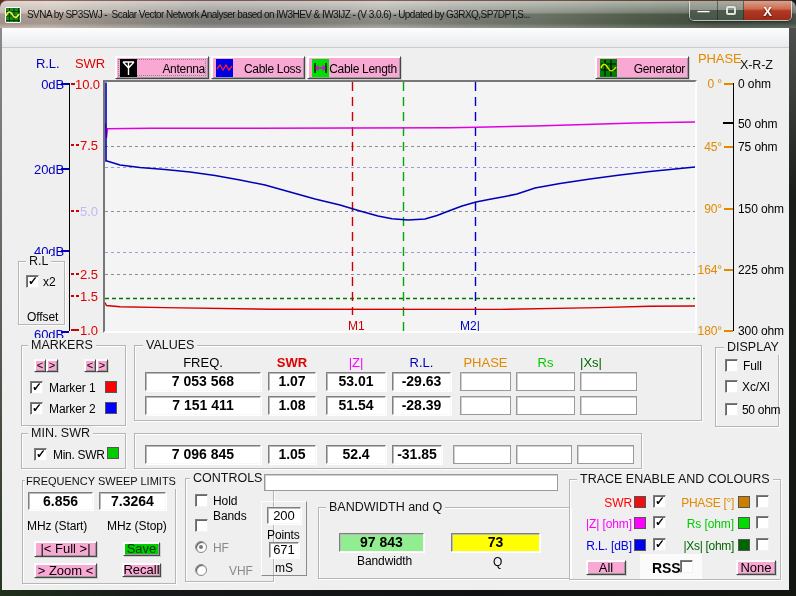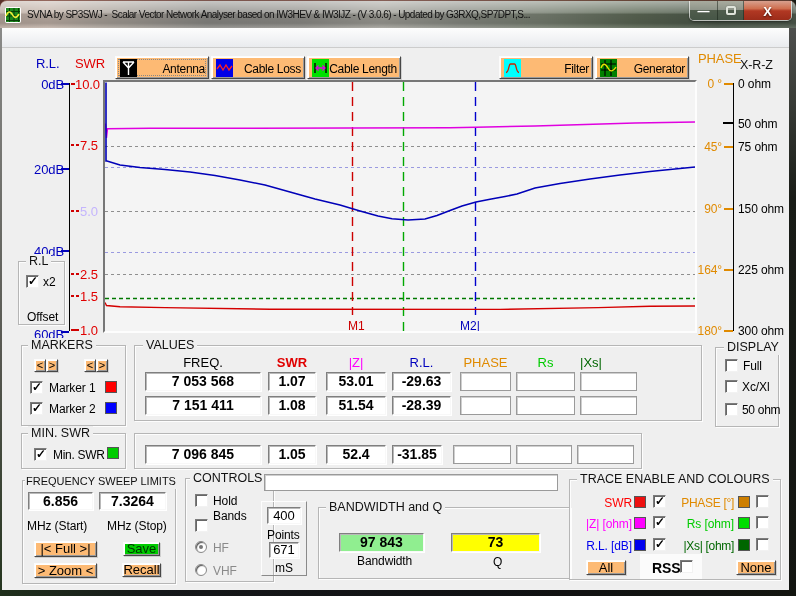--- a/index.html
+++ b/index.html
@@ -35,21 +35,21 @@
   #edge-l { left:0; top:28px; width:2px; height:562px; background:linear-gradient(180deg,#8a8a88,#55564f 60%,#25351f); }
   #edge-r { left:789px; top:28px; width:7px; height:568px; background:linear-gradient(180deg,#77787294 0%,#3a3d38 12%,#191c17 30%,#131511 100%); }
   #edge-b { left:0; top:590px; width:796px; height:6px; background:linear-gradient(90deg,#20301c,#16181a 20%,#101113 60%,#131510 100%); }
   
   .gb { border:1px solid #b6b6b6; box-shadow:inset 1px 1px 0 #fdfdfd, 1px 1px 0 #fdfdfd; }
   .gb-label { position:absolute; top:-8px; font-size:12.5px; color:#111; background:#efefef; padding:0 3px; line-height:15px; white-space:nowrap; }
   .field { position:absolute; background:#fff; border:1px solid; border-color:#7f7f7f #f8f8f8 #f8f8f8 #7f7f7f;
     box-shadow:inset 1px 1px 0 #b9b9b9, 1px 1px 0 #fff; font-size:14px; font-weight:bold; color:#000;
     text-align:center; }
   .field2 { position:absolute; background:#fff; border:1px solid #9a9a9a; box-shadow:inset 1px 1px 0 #cfcfcf; }
-  .btn { position:absolute; background:#fdba74; border:1px solid; border-color:#fcfcfc #474747 #474747 #fcfcfc;
+  .btn { position:absolute; background:#f9a8d4; border:1px solid; border-color:#fcfcfc #474747 #474747 #fcfcfc;
     box-shadow:inset 1px 1px 0 #ffffff, inset -1px -1px 0 #9a9a9a, 1px 1px 0 #cfcfcf;
     font-size:13px; color:#000; text-align:center; }
   .cb { position:absolute; width:13px; height:13px; background:#fff; border:1px solid; border-color:#7c7c7c #f2f2f2 #f2f2f2 #7c7c7c; box-shadow:inset 1px 1px 0 #404040cc; }
   .cb .tick { position:absolute; left:1px; top:-2px; font-size:12px; font-weight:bold; color:#000; }
   .radio { position:absolute; width:12px; height:12px; border-radius:50%; background:#fff; border:1px solid #888; box-shadow:inset 1px 1px 1px #555; }
   .sw { position:absolute; width:12px; height:12px; border:1px solid #555; }
   .lbl { position:absolute; font-size:12px; letter-spacing:-0.1px; color:#000; white-space:nowrap; }
   .lbl-r { position:absolute; font-size:12px; letter-spacing:-0.1px; color:#000; white-space:nowrap; text-align:right; }
 </style>
 </head>
@@ -107,27 +107,20 @@
     <div class="btn abs" style="left:307px;top:56px;width:94px;height:23px">
       <span style="position:absolute;left:4px;top:2px"><svg width="17" height="18">
           <rect width="17" height="18" fill="#00e000"></rect>
           <path d="M3 4v10M14 4v10" stroke="#000" stroke-width="1.4" fill="none"></path>
           <g stroke="#e000e0" stroke-width="1.3" fill="none">
             <path d="M4 9h9M6.5 6.5L4 9l2.5 2.5M10.5 6.5L13 9l-2.5 2.5"></path>
           </g>
         </svg></span>
       <span style="position:absolute;right:3px;top:5px;font-size:12px;letter-spacing:-0.3px">Cable Length</span>
     </div>
-    <div class="btn abs" style="left:499px;top:56px;width:94px;height:23px">
-      <span style="position:absolute;left:4px;top:2px"><svg width="17" height="18">
-          <rect width="17" height="18" fill="#00ffff"></rect>
-          <path d="M2 13.5 C5 13.5,4.5 5,6.5 5 L10.5 5 C12.5 5,12 13.5,15 13.5" stroke="#cc2200" stroke-width="1.3" fill="none"></path>
-        </svg></span>
-      <span style="position:absolute;right:3px;top:5px;font-size:12px;letter-spacing:-0.3px">Filter</span>
-    </div>
     <div class="btn abs" style="left:595px;top:56px;width:94px;height:23px">
       <span style="position:absolute;left:4px;top:2px"><svg width="17" height="18">
           <rect width="17" height="18" fill="#008000"></rect>
           <g stroke="#000" stroke-width="1.2">
             <path d="M5 1v16M11 1v16M1 5h15M1 11h15"></path>
           </g>
           <path d="M1 9C3 4,5 4,8 9C10 13,13 13,16 8" stroke="#e8e000" stroke-width="1.4" fill="none"></path>
         </svg></span>
       <span style="position:absolute;right:3px;top:5px;font-size:12px;letter-spacing:-0.3px">Generator</span>
     </div>
@@ -298,27 +291,27 @@
     <div class="gb-label" style="left:4px">CONTROLS</div>
     <div class="cb" style="left:9px;top:15px"></div>
     <div class="lbl" style="left:27px;top:15px">Hold</div>
     <div class="cb" style="left:9px;top:40px"></div>
     <div class="lbl" style="left:27px;top:30px">Bands</div>
     <div class="radio" style="left:9px;top:62px">
         <div style="position:absolute;left:3px;top:3px;width:4px;height:4px;border-radius:50%;background:#777"></div>
       </div>
     <div class="lbl" style="left:27px;top:62px;color:#8a8a8a">HF</div>
     <div class="radio" style="left:9px;top:85px"></div>
-    <div class="lbl" style="left:27px;top:85px;color:#8a8a8a">VHF</div>
+    <div class="lbl" style="left:43px;top:85px;color:#8a8a8a">VHF</div>
   </div>
 
   <div class="field2 abs" style="left:264px;top:474px;width:294px;height:17px"></div>
 
   <div class="abs" style="left:261px;top:501px;width:46px;height:75px;border:1px solid;border-color:#fdfdfd #8a8a8a #8a8a8a #fdfdfd">
-    <div class="field" style="left:5px;top:5px;width:34px;height:17px;line-height:15px;font-weight:normal;font-size:13px">400</div>
+    <div class="field" style="left:5px;top:5px;width:34px;height:17px;line-height:15px;font-weight:normal;font-size:13px">200</div>
     <div class="lbl" style="left:5px;top:26px;font-size:12px">Points</div>
     <div class="field" style="left:7px;top:40px;width:30px;height:16px;line-height:14px;font-weight:normal;font-size:13px">671</div>
     <div class="lbl" style="left:13px;top:59px;font-size:12px">mS</div>
   </div>
 
   <div class="abs gb" style="left:318px;top:507px;width:253px;height:72px">
     <div class="gb-label" style="left:7px">BANDWIDTH and Q</div>
     <div class="field" style="left:20px;top:25px;width:85px;height:19px;line-height:17px;background:#90ee90">97 843</div>
     <div class="lbl" style="left:38px;top:46px">Bandwidth</div>
     <div class="field" style="left:132px;top:25px;width:89px;height:19px;line-height:17px;background:#ffff00">73</div>

